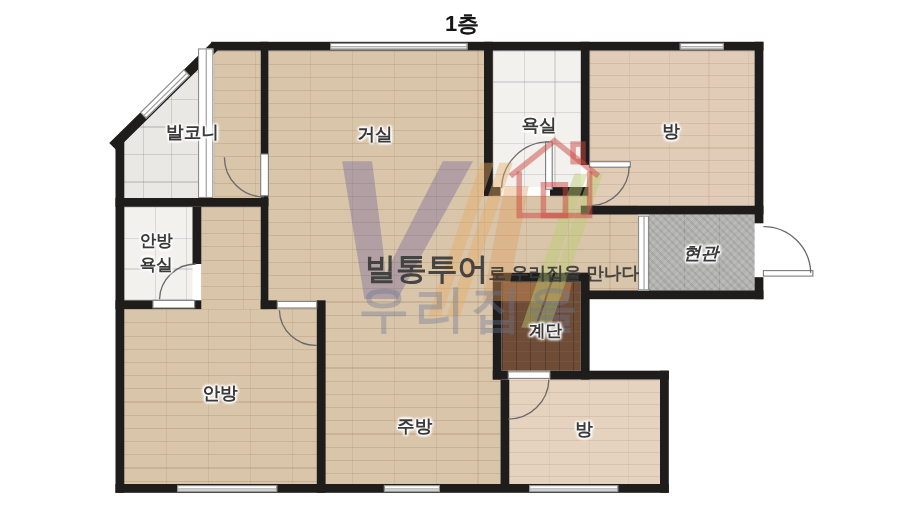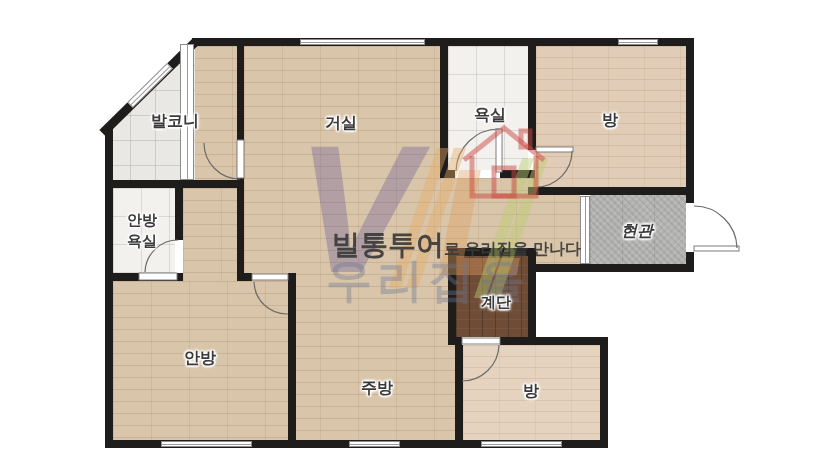--- a/index.html
+++ b/index.html
@@ -89,20 +89,21 @@
                       1px -1px 2px #fff,-1px 1px 2px #fff;}
   .rlabel.small{font-size:15px;line-height:21px;}
   .title{position:absolute;left:0;top:8px;width:840px;text-align:center;z-index:5;
          font-size:20px;font-weight:bold;color:#151515;}
 </style>
 </head>
 <body>
 
 <div class="plan">
 
+  <div class="title">1층</div>
 
   <div class="floor wood" style="left:244px;top:46px;width:211px;height:394px;"></div>
   <div class="floor wood" style="left:440px;top:178px;width:140px;height:86px;"></div>
   <div class="floor wood" style="left:183px;top:188px;width:54px;height:93px;"></div>
   <div class="floor wood" style="left:113px;top:281px;width:175px;height:159px;"></div>
   <div class="floor wood" style="left:194px;top:46px;width:43px;height:134px;"></div>
   <div class="floor wood-light" style="left:536px;top:46px;width:150px;height:141px;"></div>
   <div class="floor wood-lighter" style="left:463px;top:345px;width:137px;height:95px;"></div>
   <div class="floor tile-bal balcony-clip" style="left:105px;top:40px;width:90px;height:148px;"></div>
   <div class="floor tile-bath" style="left:448px;top:46px;width:80px;height:124px;"></div>

